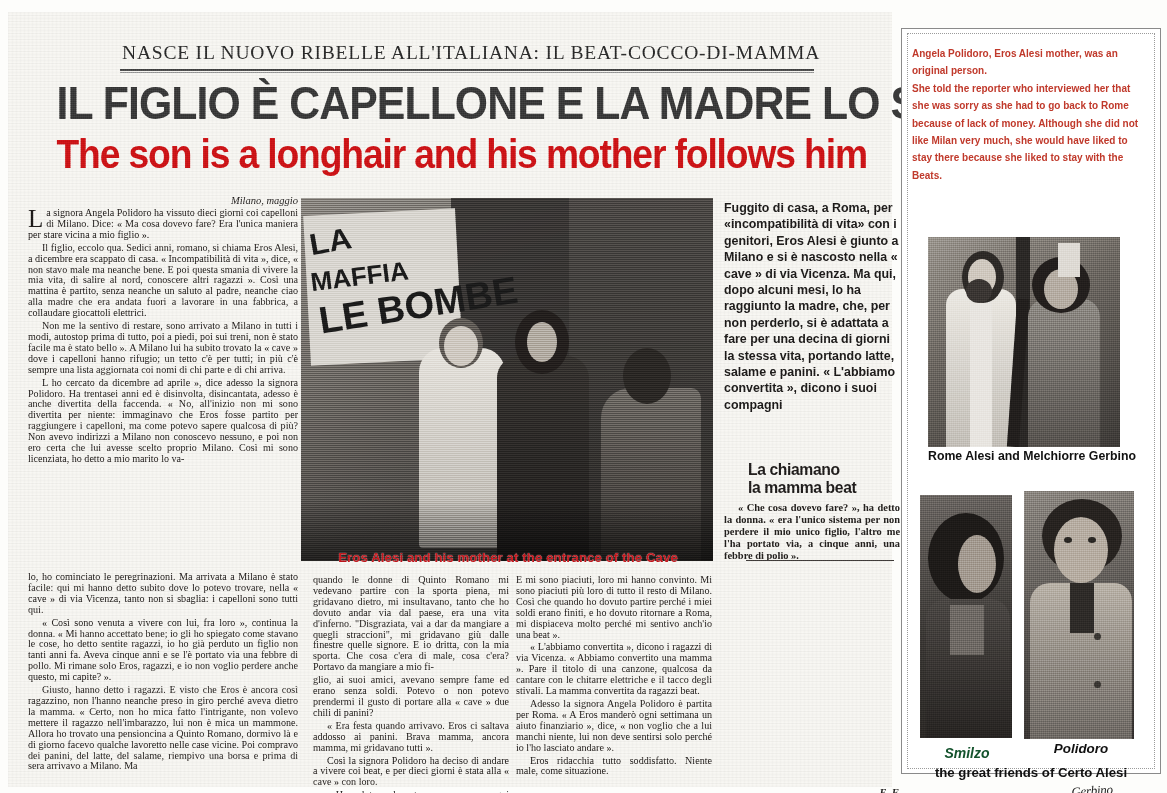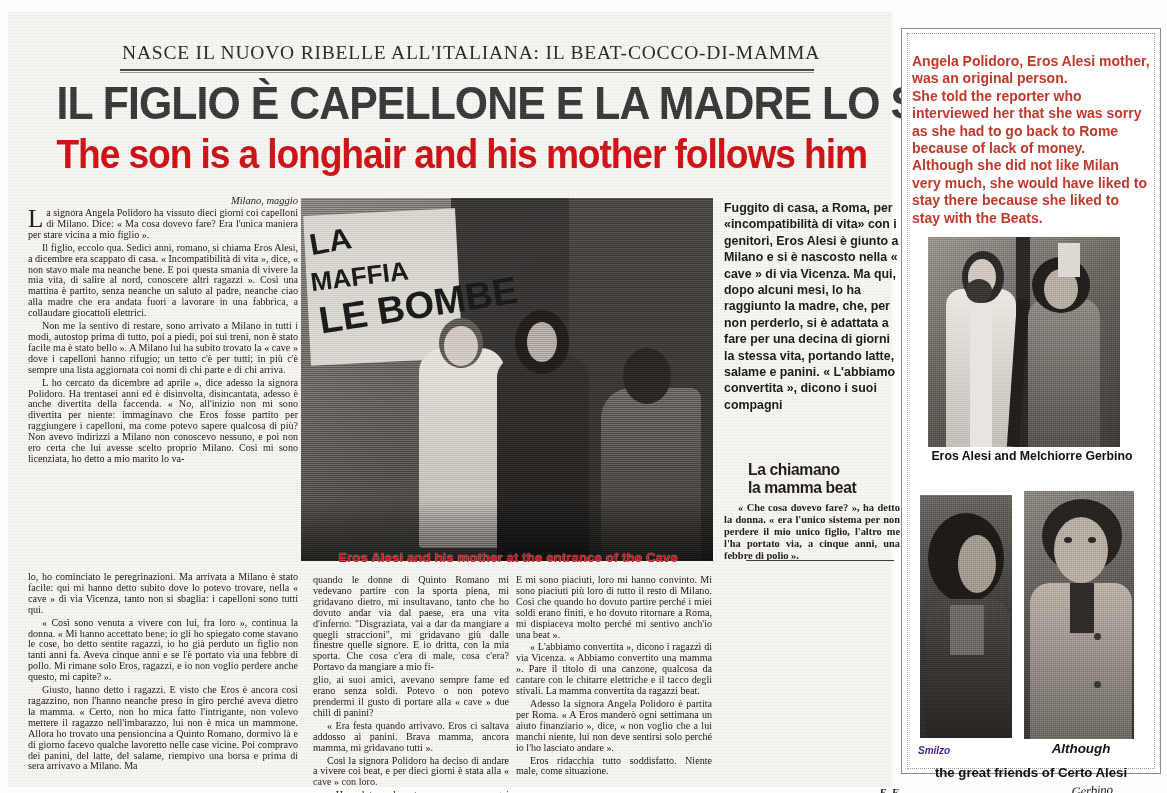--- a/index.html
+++ b/index.html
@@ -129,34 +129,34 @@
     text-shadow:0 0 1px rgba(255,255,255,.9);
   }
 
   
   .panel{
     position:absolute;left:901px;top:28px;width:258px;height:744px;
     background:#ffffff;border:1px solid #8a8a8a;
   }
   .panel-inner{position:absolute;left:5px;top:4px;right:5px;bottom:4px;border:1px dotted #9b9b9b;}
   .note{
-    position:absolute;left:10px;top:24px;width:238px;
-    font-family:"Liberation Sans", sans-serif;
-    font-weight:bold;font-size:14px;line-height:17.4px;
+    position:absolute;left:10px;top:16px;width:238px;
+    font-family:"Liberation Sans", sans-serif;
+    font-weight:bold;font-size:10px;line-height:17.4px;
     color:#c0392b;
   }
   .photo-2{position:absolute;left:26px;top:208px;width:192px;height:210px;overflow:hidden;background:#6b6763;}
   .cap-2{
     position:absolute;left:8px;top:420px;width:244px;text-align:center;
     font-family:"Liberation Sans", sans-serif;font-weight:bold;font-size:12.3px;color:#111;
   }
   .photo-3{position:absolute;left:18px;top:466px;width:92px;height:243px;overflow:hidden;background:#4e4a47;}
   .photo-4{position:absolute;left:122px;top:462px;width:110px;height:248px;overflow:hidden;background:#5a5652;}
-  .cap-3{position:absolute;left:16px;top:716px;width:98px;
-    font-family:"Liberation Sans", sans-serif;font-weight:bold;font-style:italic;font-size:10px;color:#4c1d95;}
+  .cap-3{position:absolute;left:16px;top:716px;width:98px;text-align:center;
+    font-family:"Liberation Sans", sans-serif;font-weight:bold;font-style:italic;font-size:14px;color:#14532d;}
   .cap-4{position:absolute;left:116px;top:712px;width:126px;text-align:center;
     font-family:"Liberation Sans", sans-serif;font-weight:bold;font-style:italic;font-size:13.4px;color:#111;}
   .cap-5{position:absolute;left:6px;top:736px;width:246px;text-align:center;
     font-family:"Liberation Sans", sans-serif;font-weight:bold;font-size:13.2px;color:#111;}
   .sig{
     position:absolute;left:140px;top:754px;width:100px;text-align:center;
     font-family:"Liberation Serif", serif;font-style:italic;font-size:13px;
     color:#222;transform:rotate(-4deg);letter-spacing:-.3px;
   }
 
@@ -284,21 +284,21 @@
       <div class="ph blob" style="left:40px;top:22px;width:28px;height:36px;background:#cfc8bf;"></div>
       <div class="ph blob" style="left:38px;top:42px;width:26px;height:24px;background:#3a3633;"></div>
 
       <div class="ph" style="left:100px;top:62px;width:72px;height:148px;background:linear-gradient(180deg,#8e8a84,#57534f);border-radius:18px 18px 0 0;"></div>
       <div class="ph blob" style="left:104px;top:20px;width:58px;height:56px;background:#231f1d;"></div>
       <div class="ph blob" style="left:116px;top:32px;width:34px;height:40px;background:#b5ada3;"></div>
 
       <div class="ph" style="left:84px;top:62px;width:12px;height:148px;background:#221f1d;transform:rotate(4deg);"></div>
       <div class="ph" style="left:130px;top:6px;width:22px;height:34px;background:#dedad4;"></div>
     </div>
-    <div class="cap-2">Eros Alesi and Melchiorre Gerbino</div>
+    <div class="cap-2">Rome Alesi and Melchiorre Gerbino</div>
 
     <div class="photo-3 grain">
       <div class="ph" style="left:0;top:0;width:92px;height:243px;background:linear-gradient(170deg,#6c6763 0%,#3b3835 55%,#2a2724 100%);"></div>
       <div class="ph blob" style="left:8px;top:18px;width:76px;height:90px;background:#1e1b19;"></div>
       <div class="ph blob" style="left:38px;top:40px;width:38px;height:58px;background:#a39a90;"></div>
       <div class="ph" style="left:6px;top:104px;width:84px;height:139px;background:linear-gradient(180deg,#4b4744,#272422);border-radius:20px 20px 0 0;"></div>
       <div class="ph" style="left:30px;top:110px;width:34px;height:50px;background:#6f6a65;"></div>
     </div>
 
     <div class="photo-4 grain">
@@ -307,18 +307,18 @@
       <div class="ph blob" style="left:30px;top:26px;width:54px;height:66px;background:#b6ada2;"></div>
       <div class="ph blob" style="left:40px;top:46px;width:8px;height:6px;background:#2a2724;"></div>
       <div class="ph blob" style="left:64px;top:46px;width:8px;height:6px;background:#2a2724;"></div>
       <div class="ph" style="left:6px;top:92px;width:102px;height:156px;background:linear-gradient(180deg,#b9b2a8,#6e6964);border-radius:20px 18px 0 0;"></div>
       <div class="ph" style="left:46px;top:92px;width:24px;height:50px;background:#2e2b28;"></div>
       <div class="ph blob" style="left:70px;top:142px;width:7px;height:7px;background:#3a3733;"></div>
       <div class="ph blob" style="left:70px;top:190px;width:7px;height:7px;background:#3a3733;"></div>
     </div>
 
     <div class="cap-3">Smilzo</div>
-    <div class="cap-4">Although</div>
+    <div class="cap-4">Polidoro</div>
     <div class="cap-5">the great friends of Certo Alesi</div>
     <div class="sig">Gerbino</div>
   </div>
 
 </div>
 
 </body></html>

